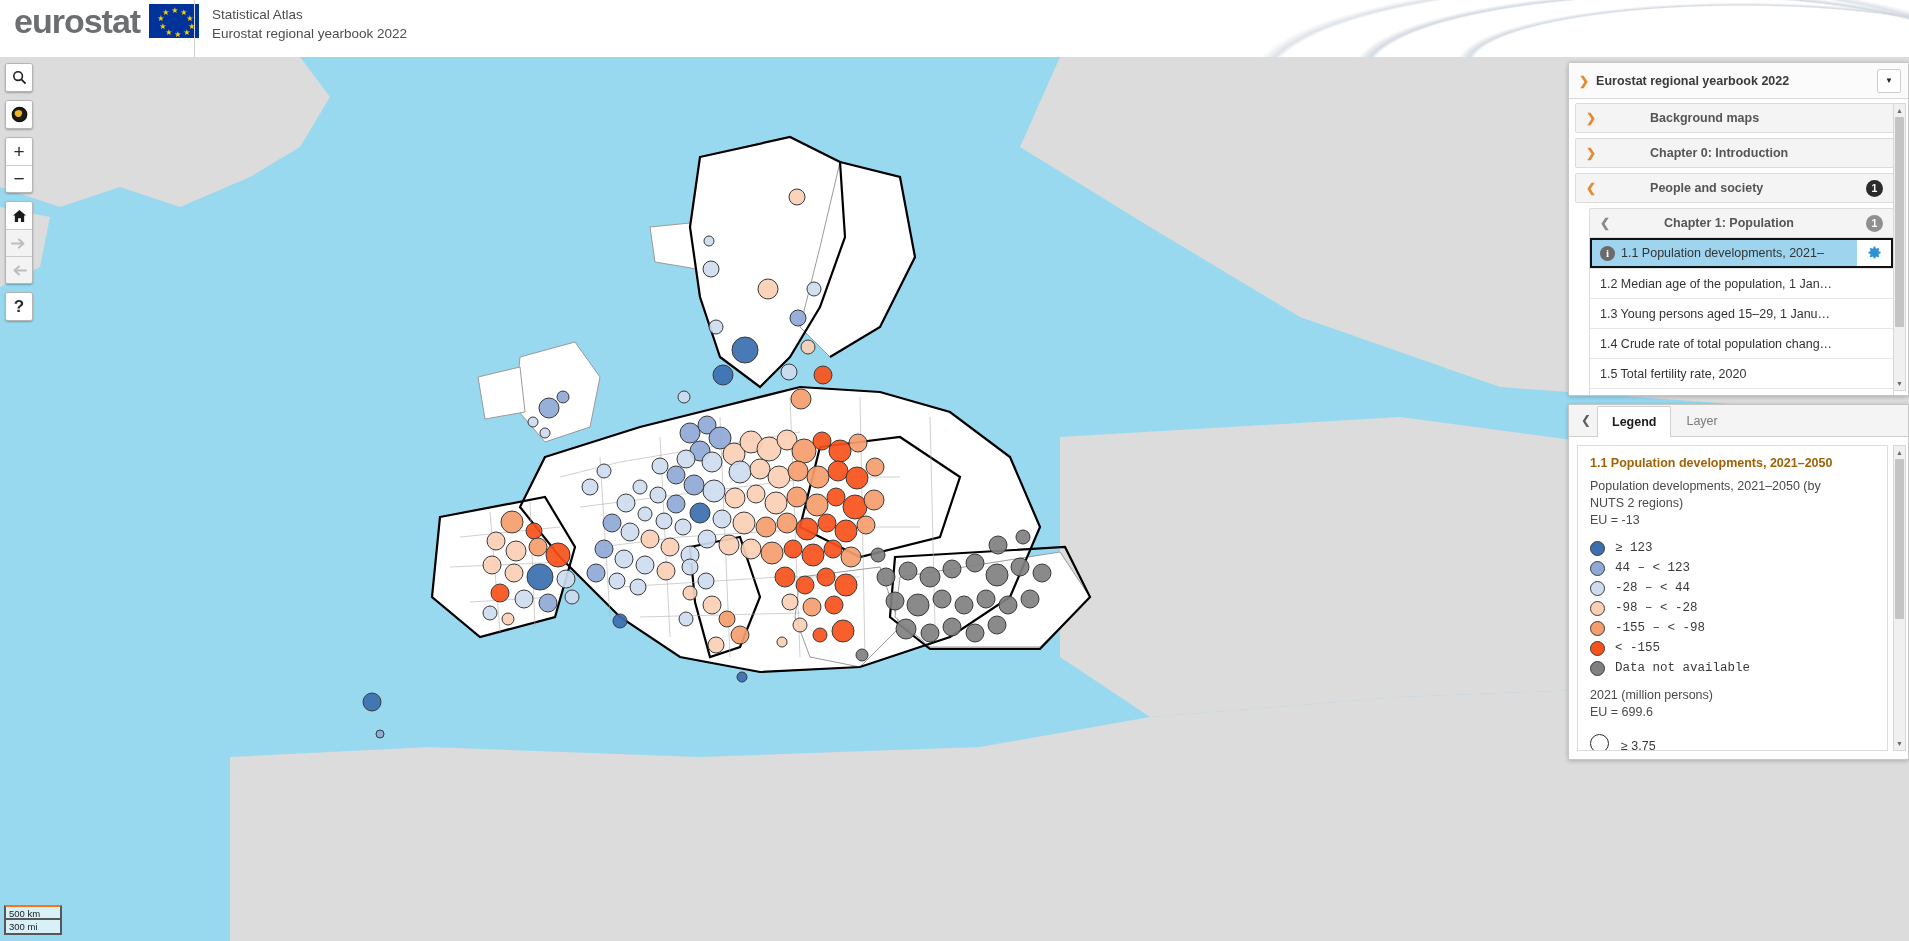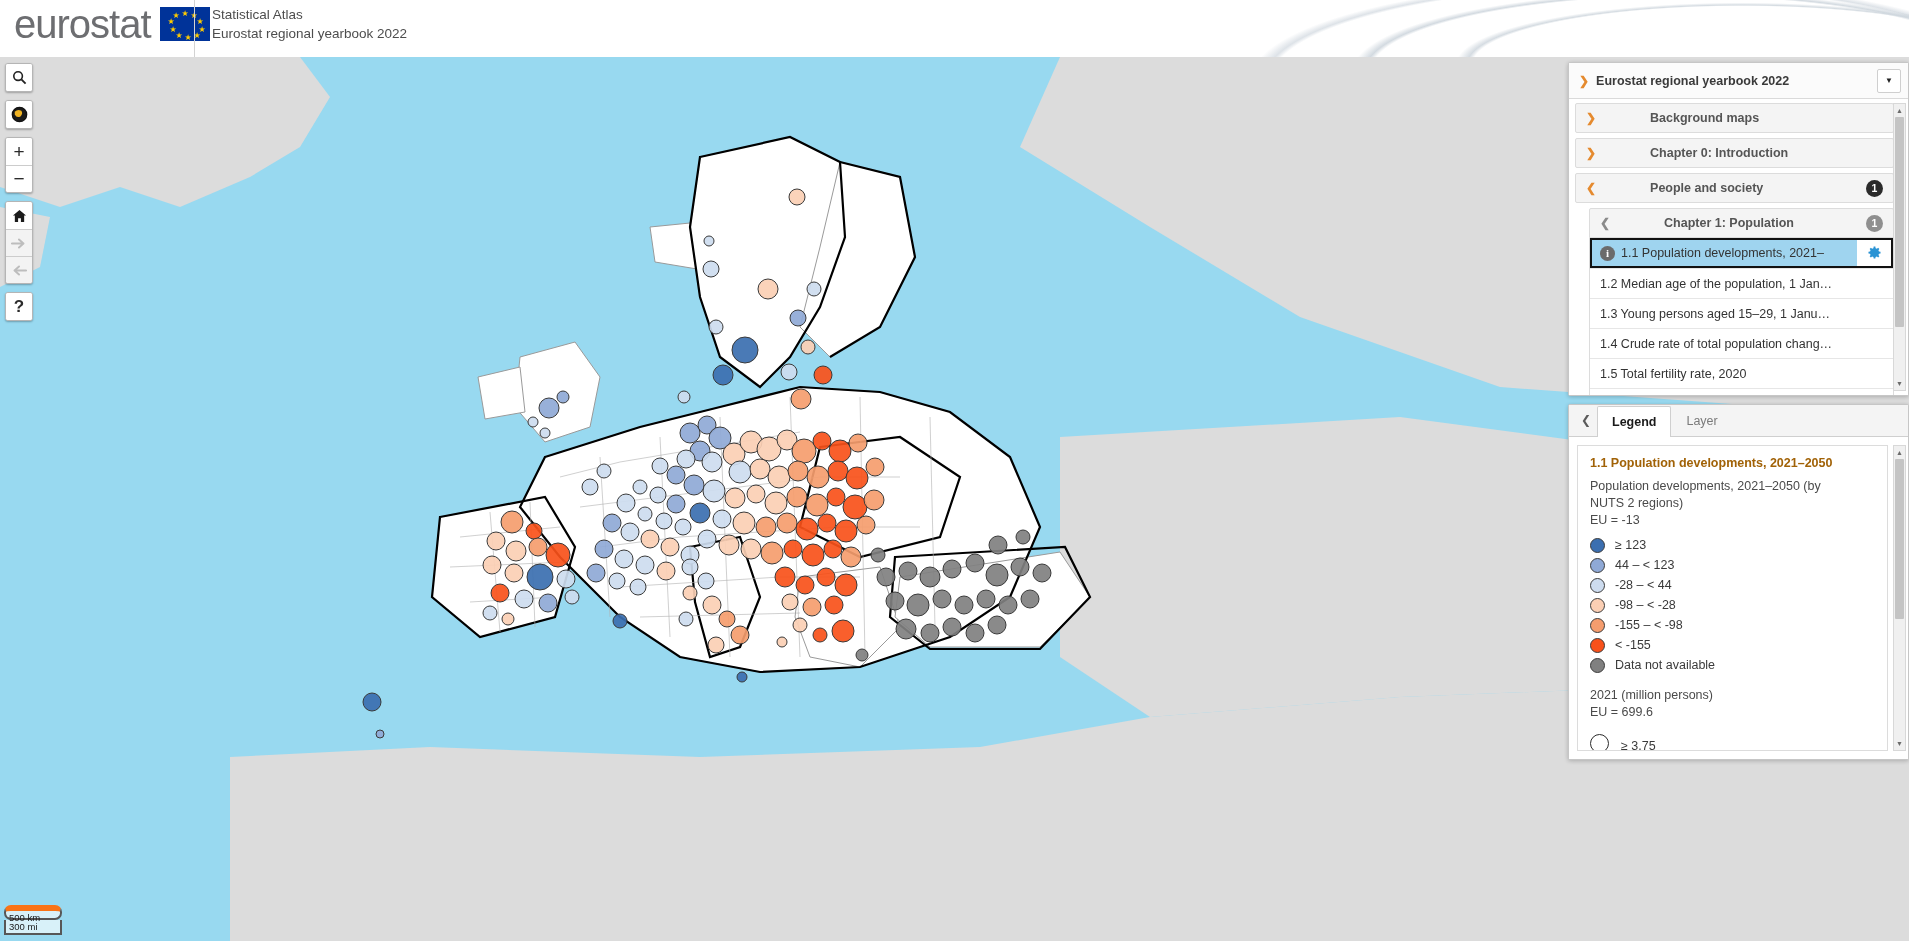--- a/index.html
+++ b/index.html
@@ -16,21 +16,21 @@
     background: #ffffff; z-index: 40; overflow: hidden;
   }
   #header-swoosh {
     position: absolute; right: 0; top: 0; width: 760px; height: 57px;
     background:
       radial-gradient(ellipse 560px 120px at 78% 112%, rgba(214,220,226,0) 48%, rgba(206,214,221,.85) 49%, rgba(206,214,221,0) 51%),
       radial-gradient(ellipse 620px 150px at 70% 125%, rgba(214,220,226,0) 50%, rgba(200,209,217,.8) 51%, rgba(214,220,226,0) 53%),
       radial-gradient(ellipse 700px 180px at 64% 140%, rgba(214,220,226,0) 52%, rgba(210,217,224,.75) 53%, rgba(214,220,226,0) 55%);
   }
   #logo-block { position: absolute; left: 14px; top: 4px; display: flex; align-items: center; }
-  #logo-word { font-size: 40px; font-weight: normal; color: #6d6e71; letter-spacing: -1px; line-height: 1; }
+  #logo-word { font-size: 34px; font-weight: bold; color: #6d6e71; letter-spacing: -1px; line-height: 1; }
   #eu-flag {
     width: 50px; height: 34px; background: #003399; margin-left: 9px;
     position: relative; display: inline-block;
   }
   #eu-flag .star {
     position: absolute; color: #ffcc00; font-size: 8px; line-height: 8px;
   }
   #header-divider {
     position: absolute; left: 194px; top: 0px; width: 1px; height: 57px; background: #d3d3d3;
   }
@@ -59,21 +59,21 @@
   .tb-btn + .tb-btn { border-top: 1px solid #cccccc; }
   .tb-btn.disabled { color: #bdbdbd; background: #f3f3f3; cursor: default; }
   .tb-btn.big { font-size: 19px; font-weight: 300; }
 
   
   #scalebar { position: absolute; left: 4px; bottom: 6px; z-index: 25; width: 58px; }
   .sb-row {
     border: 2px solid #575757; border-top: none; background: rgba(255,255,255,.62);
     font-size: 9.5px; color: #1a1a1a; padding: 0px 3px; line-height: 13px; height: 15px;
   }
-  .sb-row:first-child { border-top: 6px solid #f97316; border-radius: 7px; }
+  .sb-row:first-child { border-top: 2px solid #f97316; }
 
   
   #right-panel {
     position: absolute; right: 0px; top: 62px; width: 341px; z-index: 30;
   }
   .panel-card {
     background: #fff; border: 1px solid #c6c6c6;
     box-shadow: 0 1px 4px rgba(0,0,0,.22);
   }
 
@@ -158,21 +158,21 @@
     background: #fff; color: #1a1a1a; font-weight: bold;
     border-color: #cfcfcf; border-radius: 2px 2px 0 0; margin-bottom: -1px;
   }
   #legend-body {
     position: relative; height: 322px; overflow: hidden; background: #fff;
     padding: 8px 20px 8px 8px;
   }
   #legend-inner { border: 1px solid #dcdcdc; height: 100%; padding: 10px 12px; overflow: hidden; }
   #legend-title { font-size: 12.5px; font-weight: bold; color: #a16207; margin-bottom: 8px; }
   .legend-sub { font-size: 12.5px; color: #4a4a4a; line-height: 17px; }
-  .legend-class { display: flex; gap: 10px; height: 20px; margin-top: 0px; }
+  .legend-class { display: flex; align-items: center; gap: 10px; height: 20px; margin-top: 0px; font-family: Liberation Mono, monospace; }
   .lc-swatch { border: 1px solid #3c3c3c; border-radius: 50%; flex: 0 0 auto; }
   .lc-label { font-size: 12.5px; color: #3a3a3a; }
   .legend-gap { height: 9px; }
   .size-class { display: flex; align-items: flex-end; gap: 8px; }
   .sz-swatch { border: 1.5px solid #2b2b2b; border-radius: 50%; background: #fff; flex: 0 0 auto; }
 </style>
 </head>
 <body>
 
 <div id="app">

